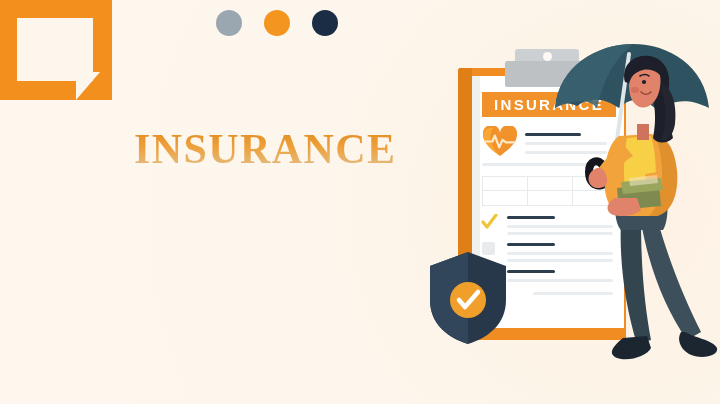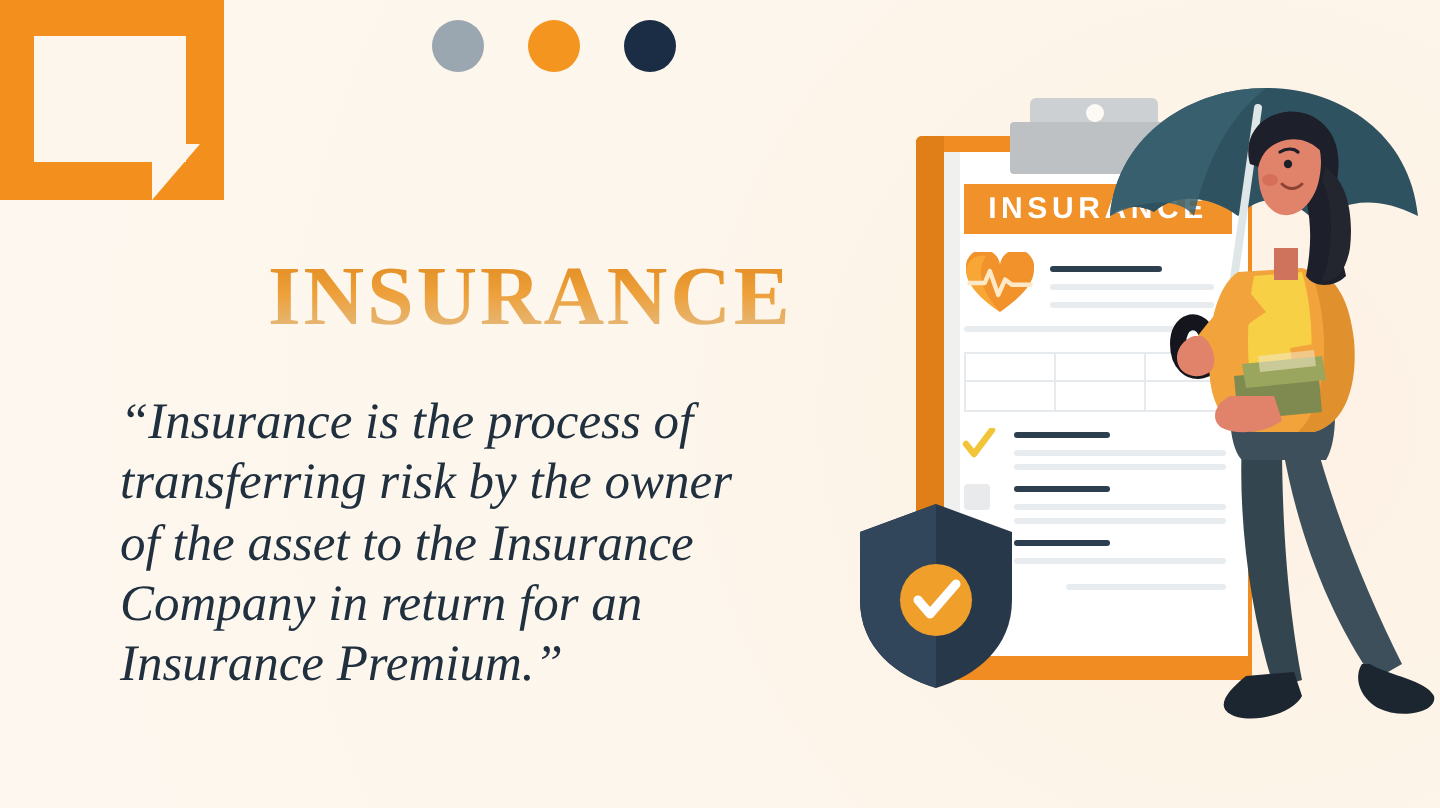--- a/index.html
+++ b/index.html
@@ -261,25 +261,20 @@
   </div>
 
   <div class="dots">
     <div class="dot dot-1"></div>
     <div class="dot dot-2"></div>
     <div class="dot dot-3"></div>
   </div>
 
   <div class="headline">INSURANCE</div>
 
-  <div class="quote">“Insurance is the process of
-transferring risk by the owner
-of the asset to the Insurance
-Company in return for an
-Insurance Premium.”</div>
 
   <div class="art">
 
     <div class="cb-frame"></div>
     <div class="cb-frame-shade"></div>
     <div class="cb-paper"></div>
     <div class="cb-paper-edge"></div>
 
     <div class="cb-clip-top"></div>
     <div class="cb-clip-body"></div>

